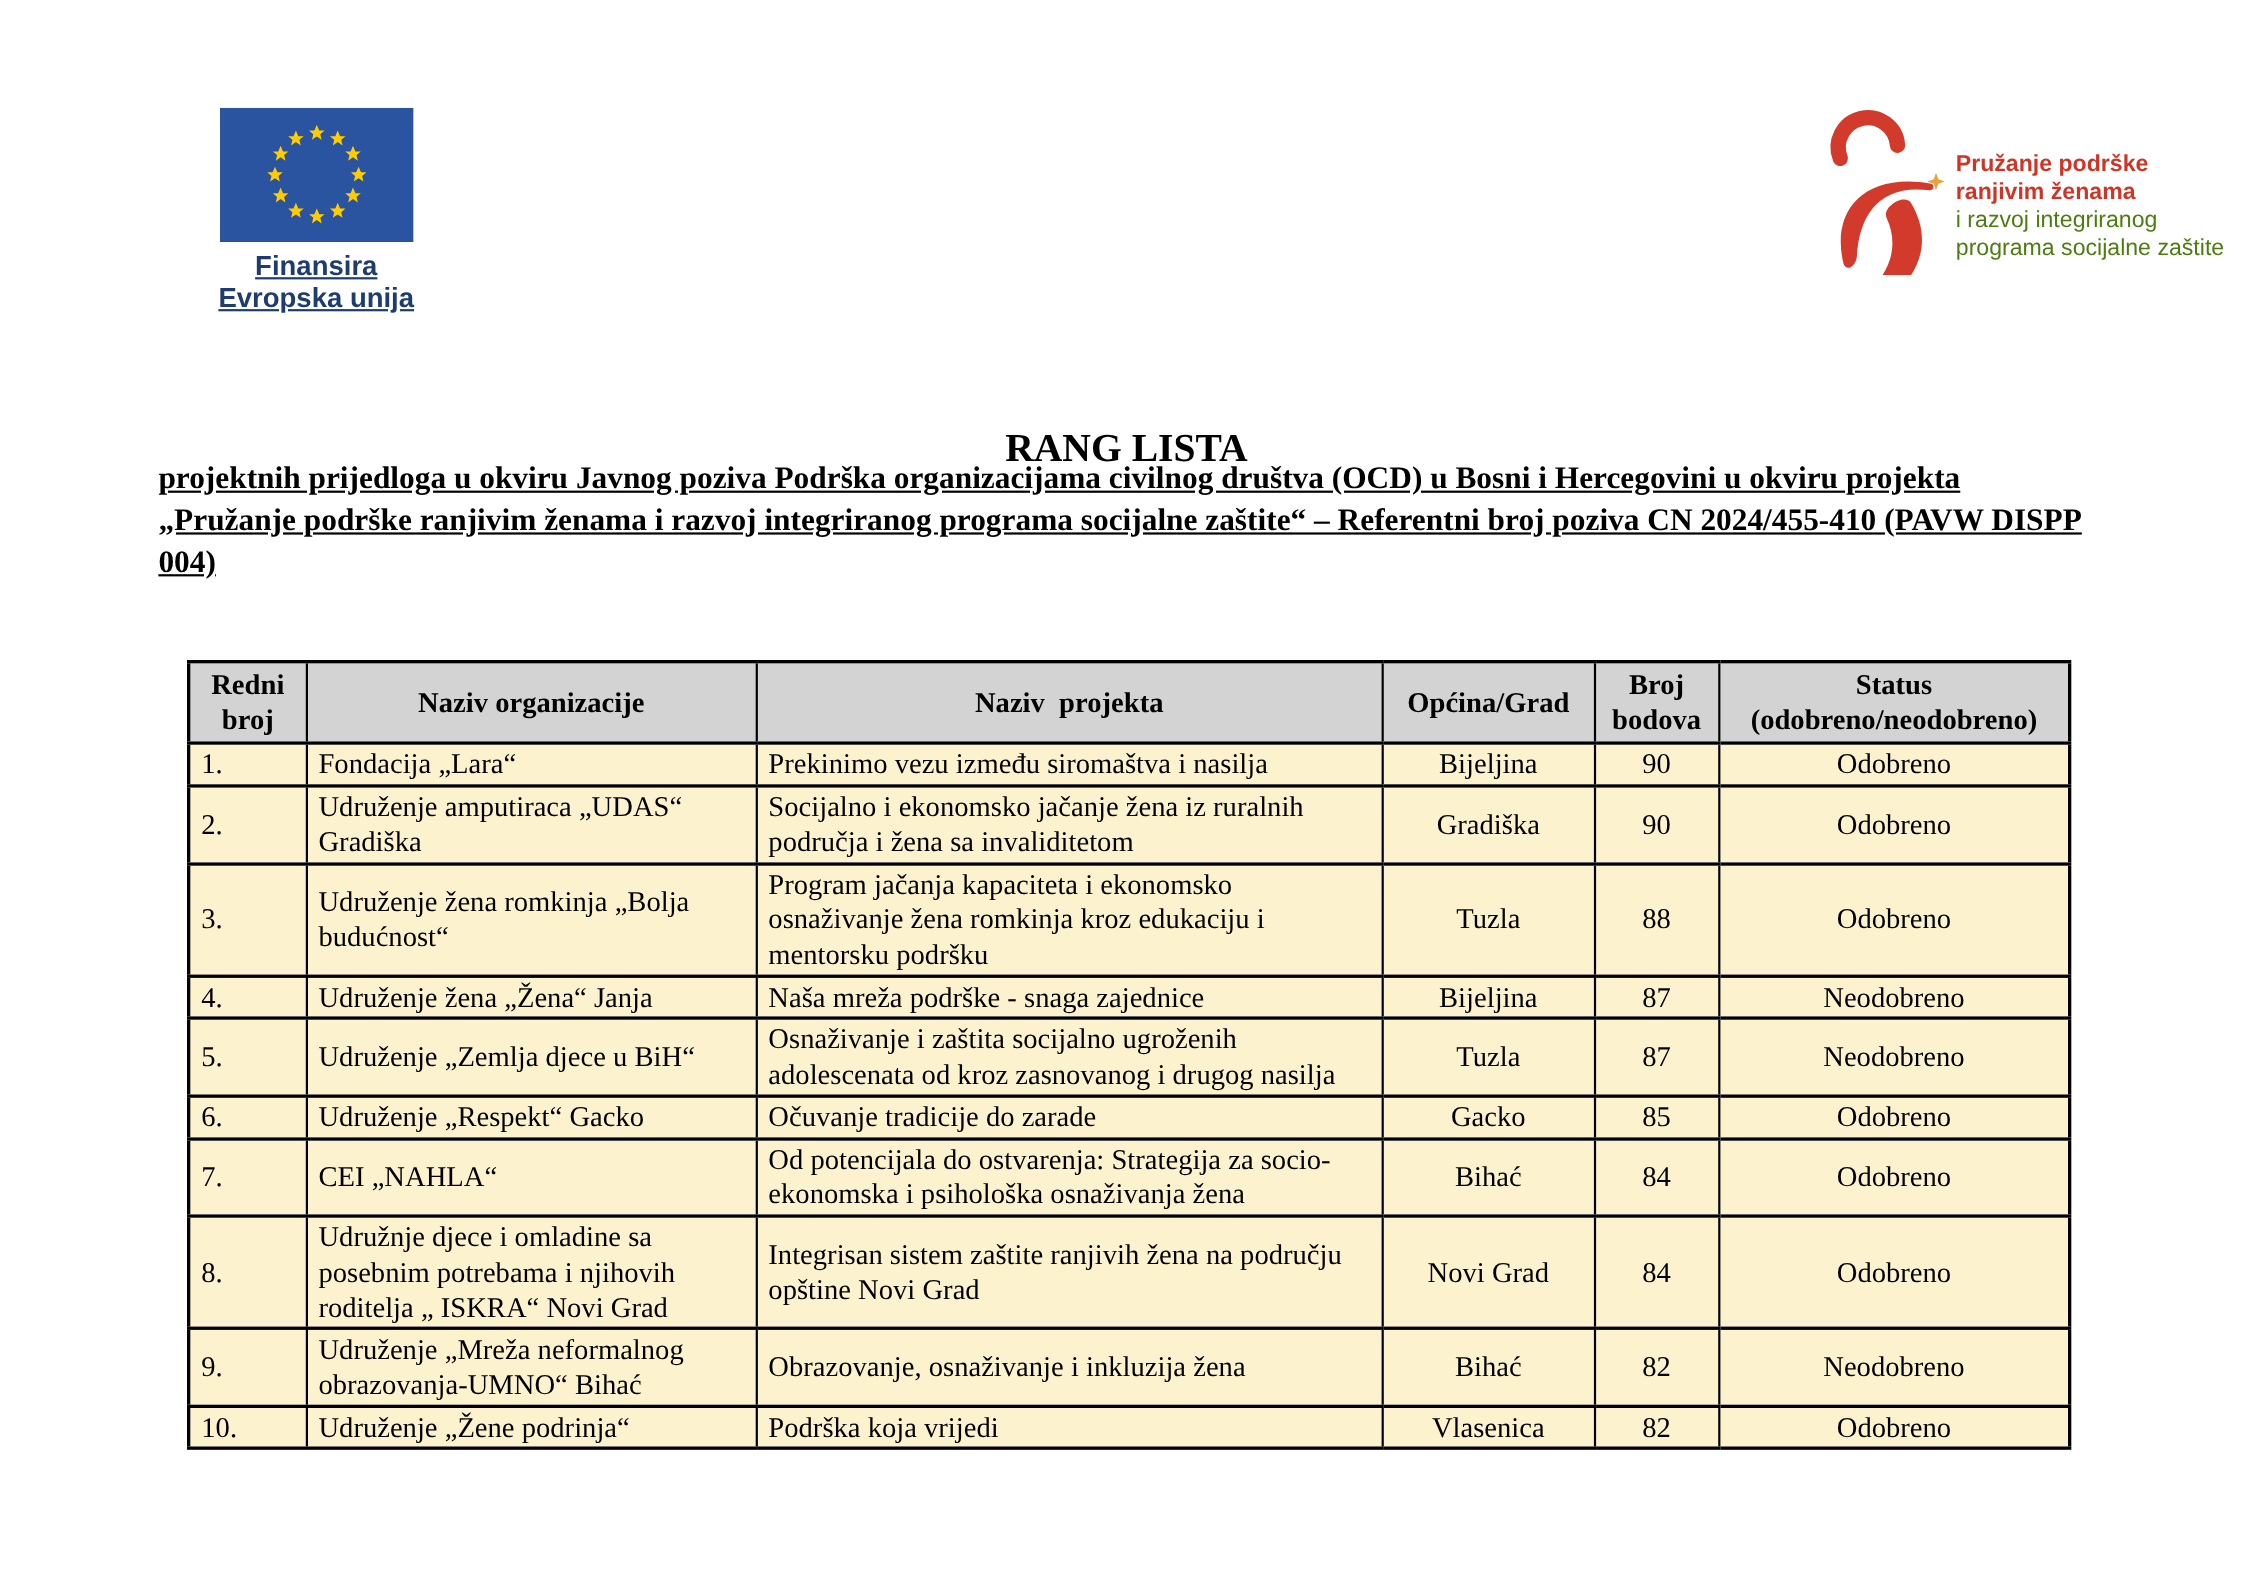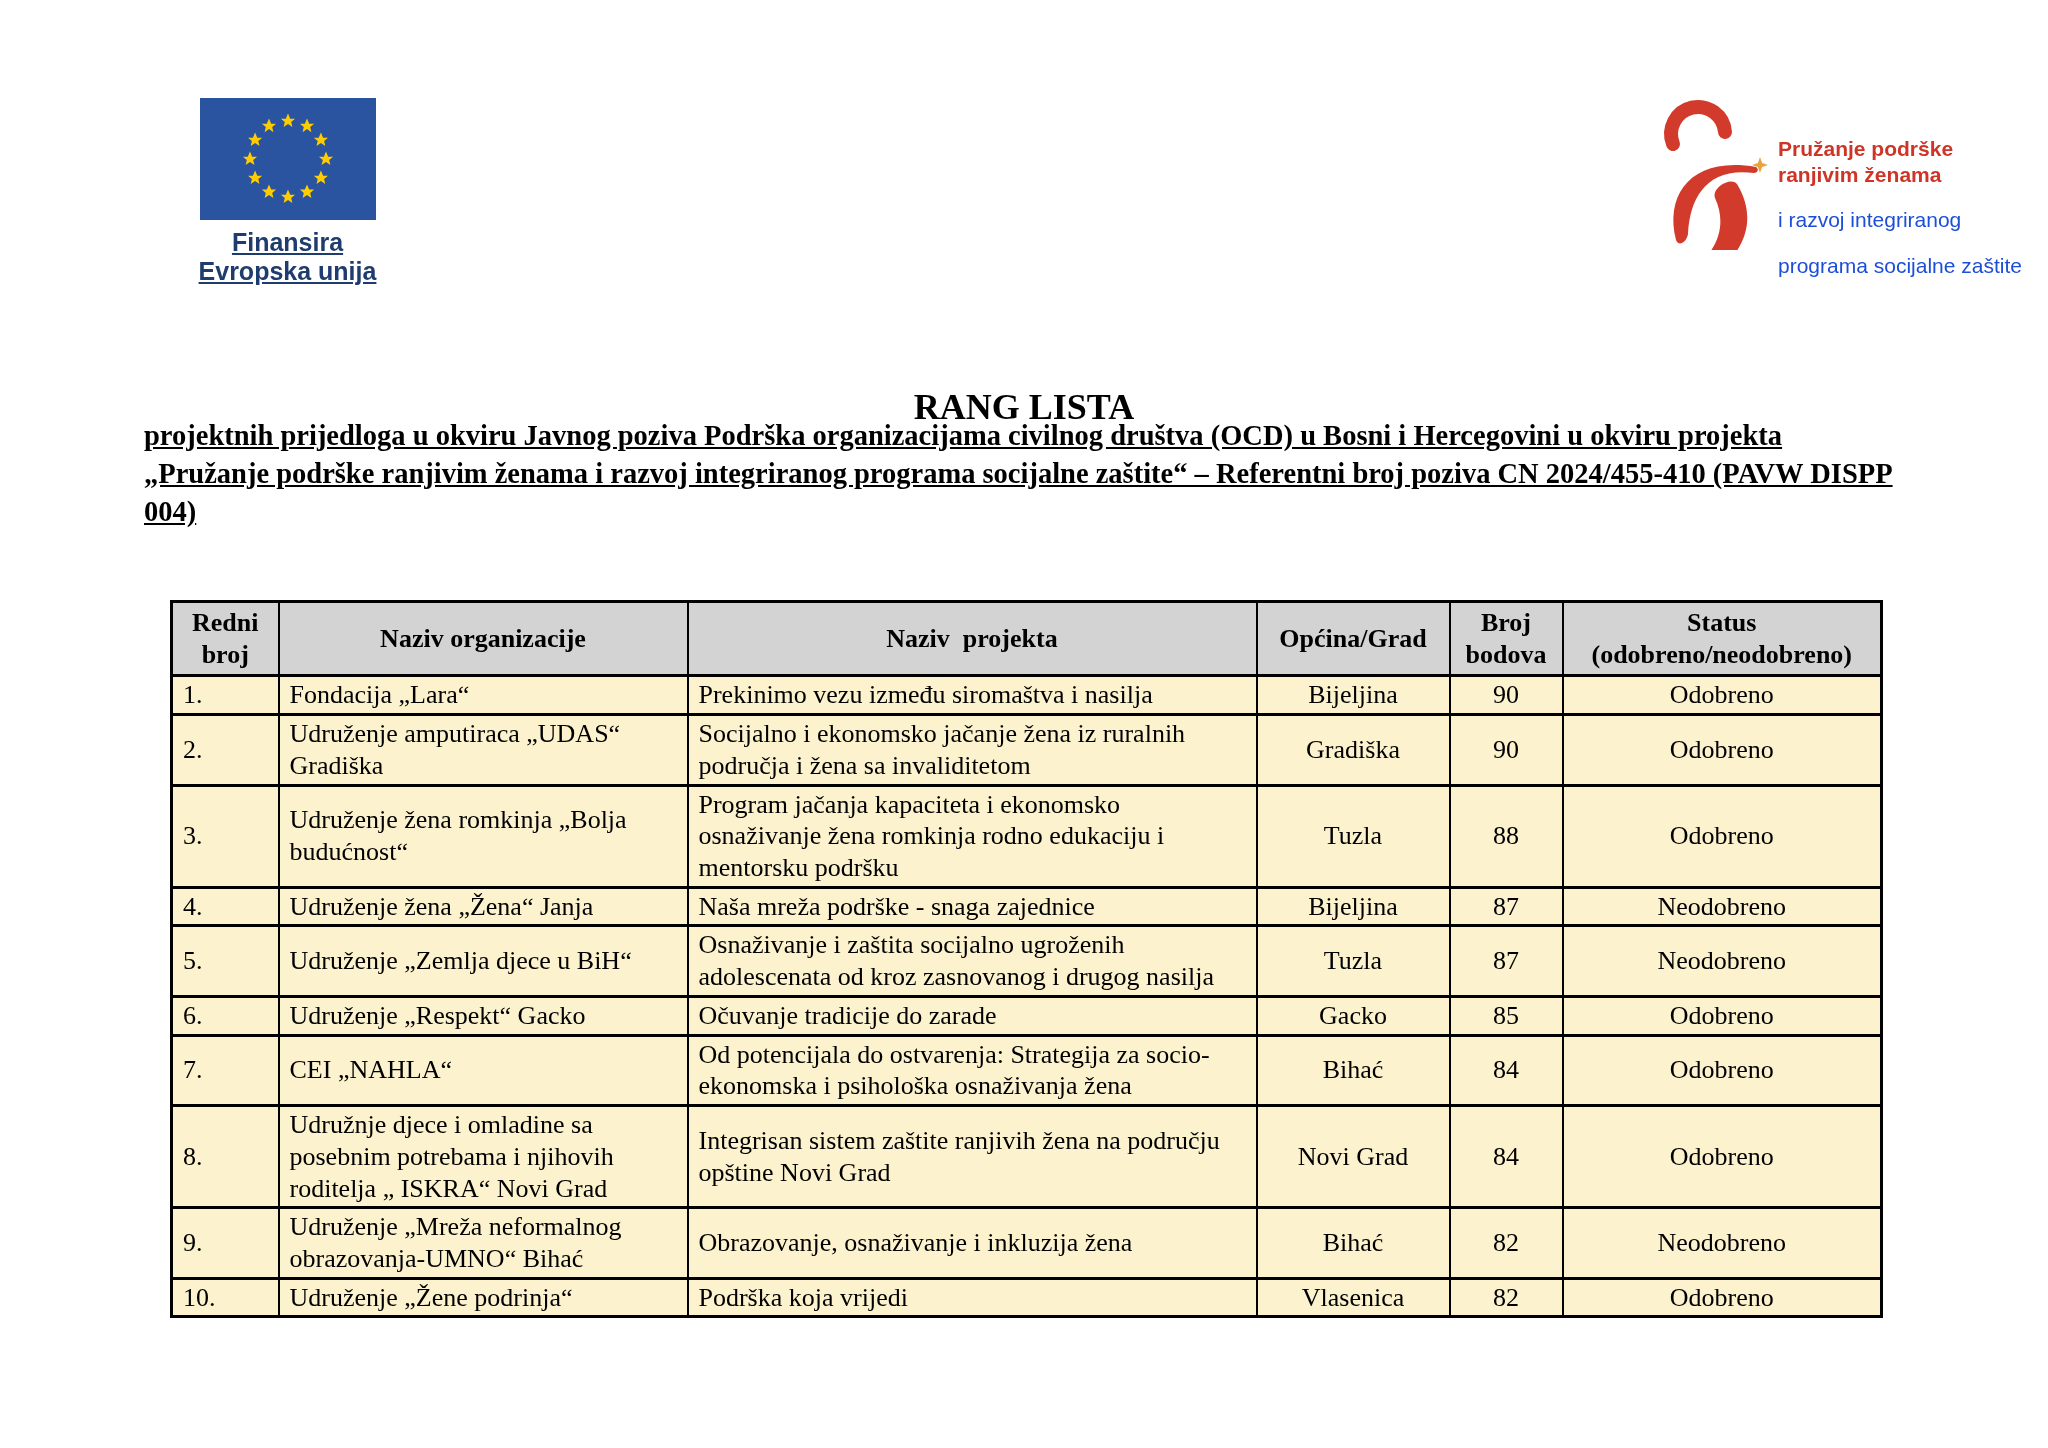--- a/index.html
+++ b/index.html
@@ -10,21 +10,21 @@
   .eu-logo{position:absolute;left:190px;top:98px;width:195px;text-align:center;}
   .eu-flag{width:176px;height:122px;margin:0 auto;display:block;}
   .eu-caption{margin-top:8px;font-family:"Liberation Sans","DejaVu Sans",sans-serif;
               font-weight:bold;font-size:25px;line-height:1.14;color:#1e3c6e;text-decoration:underline;}
 
   .partner-logo{position:absolute;left:1640px;top:92px;display:flex;align-items:flex-start;}
   .partner-figure{width:128px;height:158px;flex:0 0 auto;}
   .partner-text{margin-left:10px;padding-top:44px;font-family:"Liberation Sans","DejaVu Sans",sans-serif;
                 font-size:21px;line-height:1.22;white-space:nowrap;}
   .partner-text .red{color:#cf3527;font-weight:bold;}
-  .partner-text .gray{color:#1d4ed8;margin-top:20px;}
+  .partner-text .gray{color:#4d7c0f;}
 
   
   .doc-title{position:absolute;top:386px;left:0;width:2048px;text-align:center;
              font-size:36px;font-weight:bold;margin:0;}
   .doc-subtitle{position:absolute;top:417px;left:144px;width:1760px;
                 font-size:28.5px;font-weight:bold;line-height:1.33;margin:0;text-decoration:underline;}
 
   
   table.rank{position:absolute;left:170px;top:600px;width:1710px;
              border-collapse:collapse;table-layout:fixed;
@@ -121,21 +121,21 @@
       <td class="c-num">2.</td>
       <td class="c-org">Udruženje amputiraca „UDAS“ Gradiška</td>
       <td class="c-proj">Socijalno i ekonomsko jačanje žena iz ruralnih područja i žena sa invaliditetom</td>
       <td class="c-city">Gradiška</td>
       <td class="c-pts">90</td>
       <td class="c-status">Odobreno</td>
     </tr>
     <tr>
       <td class="c-num">3.</td>
       <td class="c-org">Udruženje žena romkinja „Bolja budućnost“</td>
-      <td class="c-proj">Program jačanja kapaciteta i ekonomsko osnaživanje žena romkinja rodno edukaciju i mentorsku podršku</td>
+      <td class="c-proj">Program jačanja kapaciteta i ekonomsko osnaživanje žena romkinja kroz edukaciju i mentorsku podršku</td>
       <td class="c-city">Tuzla</td>
       <td class="c-pts">88</td>
       <td class="c-status">Odobreno</td>
     </tr>
     <tr>
       <td class="c-num">4.</td>
       <td class="c-org">Udruženje žena „Žena“ Janja</td>
       <td class="c-proj">Naša mreža podrške - snaga zajednice</td>
       <td class="c-city">Bijeljina</td>
       <td class="c-pts">87</td>

